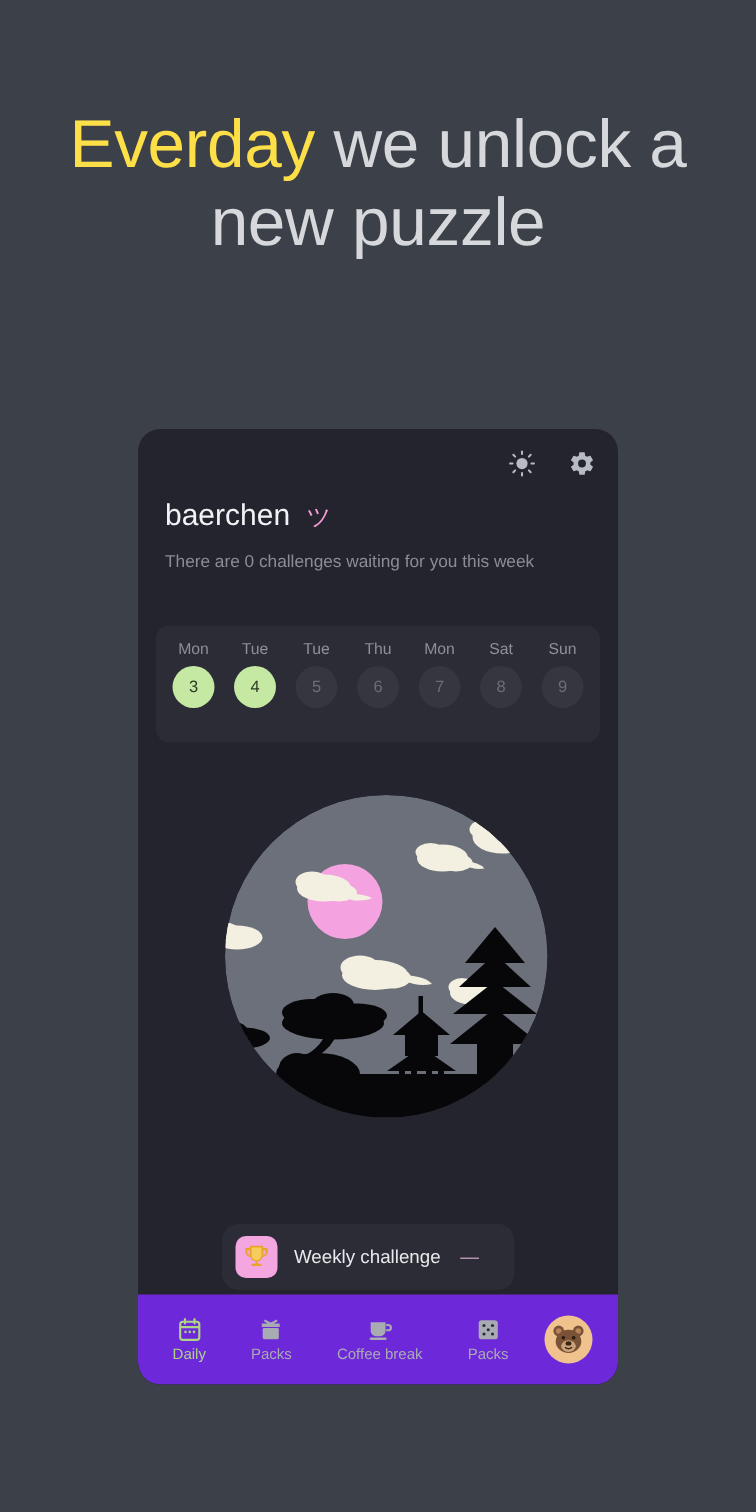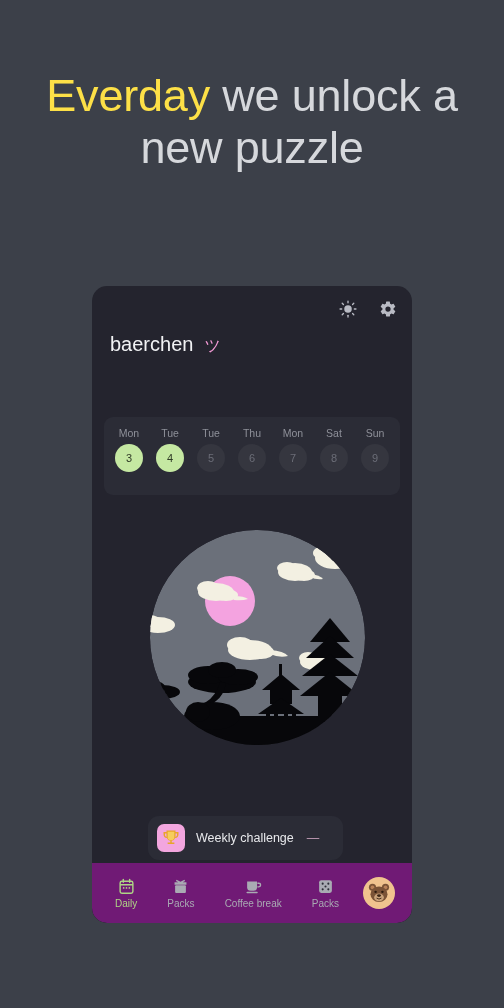--- a/index.html
+++ b/index.html
@@ -114,21 +114,21 @@
   .challenge-label {
     font-size: 12.5px; color: #e8e9ec; white-space: nowrap;
   }
   .challenge-dash { color: #c7a1bb; font-size: 12.5px; margin-left: 2px; }
 
   
   .nav {
     position: absolute;
     left: 0; bottom: 0;
     width: 320px; height: 60px;
-    background: #701a75;
+    background: #6d28d9;
     border-radius: 0 0 15px 15px;
     display: flex;
     align-items: center;
     padding: 0 8px;
   }
   .nav-item {
     flex: 1 1 auto;
     display: flex; flex-direction: column;
     align-items: center; justify-content: center;
     gap: 3px;
@@ -175,20 +175,21 @@
           <path fill="#b9bbc4" d="M19.4 13a7.6 7.6 0 0 0 .06-1 7.6 7.6 0 0 0-.06-1l2.1-1.6a.5.5 0 0 0 .12-.64l-2-3.46a.5.5 0 0 0-.6-.22l-2.48 1a7.3 7.3 0 0 0-1.72-1l-.38-2.64A.5.5 0 0 0 14 2h-4a.5.5 0 0 0-.5.42L9.14 5.06a7.3 7.3 0 0 0-1.73 1l-2.48-1a.5.5 0 0 0-.6.22l-2 3.46a.5.5 0 0 0 .12.64L4.56 11a7.6 7.6 0 0 0 0 2l-2.1 1.6a.5.5 0 0 0-.12.64l2 3.46a.5.5 0 0 0 .6.22l2.48-1a7.3 7.3 0 0 0 1.73 1l.37 2.64A.5.5 0 0 0 10 22h4a.5.5 0 0 0 .5-.42l.38-2.64a7.3 7.3 0 0 0 1.72-1l2.48 1a.5.5 0 0 0 .6-.22l2-3.46a.5.5 0 0 0-.12-.64zM12 15.5A3.5 3.5 0 1 1 15.5 12 3.5 3.5 0 0 1 12 15.5z"></path>
         </svg>
       </div>
     </div>
 
     <div class="greet-wrap">
       <div class="greet-name">
         <span>baerchen</span>
         <span class="kao">ツ</span>
       </div>
+      <div class="greet-sub">There are 0 challenges waiting for you this week</div>
     </div>
 
     <div class="week">
       <div class="week-row labels">
         <div class="wcell">
             <div class="wlabel">Mon</div>
           </div>
         <div class="wcell">
             <div class="wlabel">Tue</div>
           </div>

